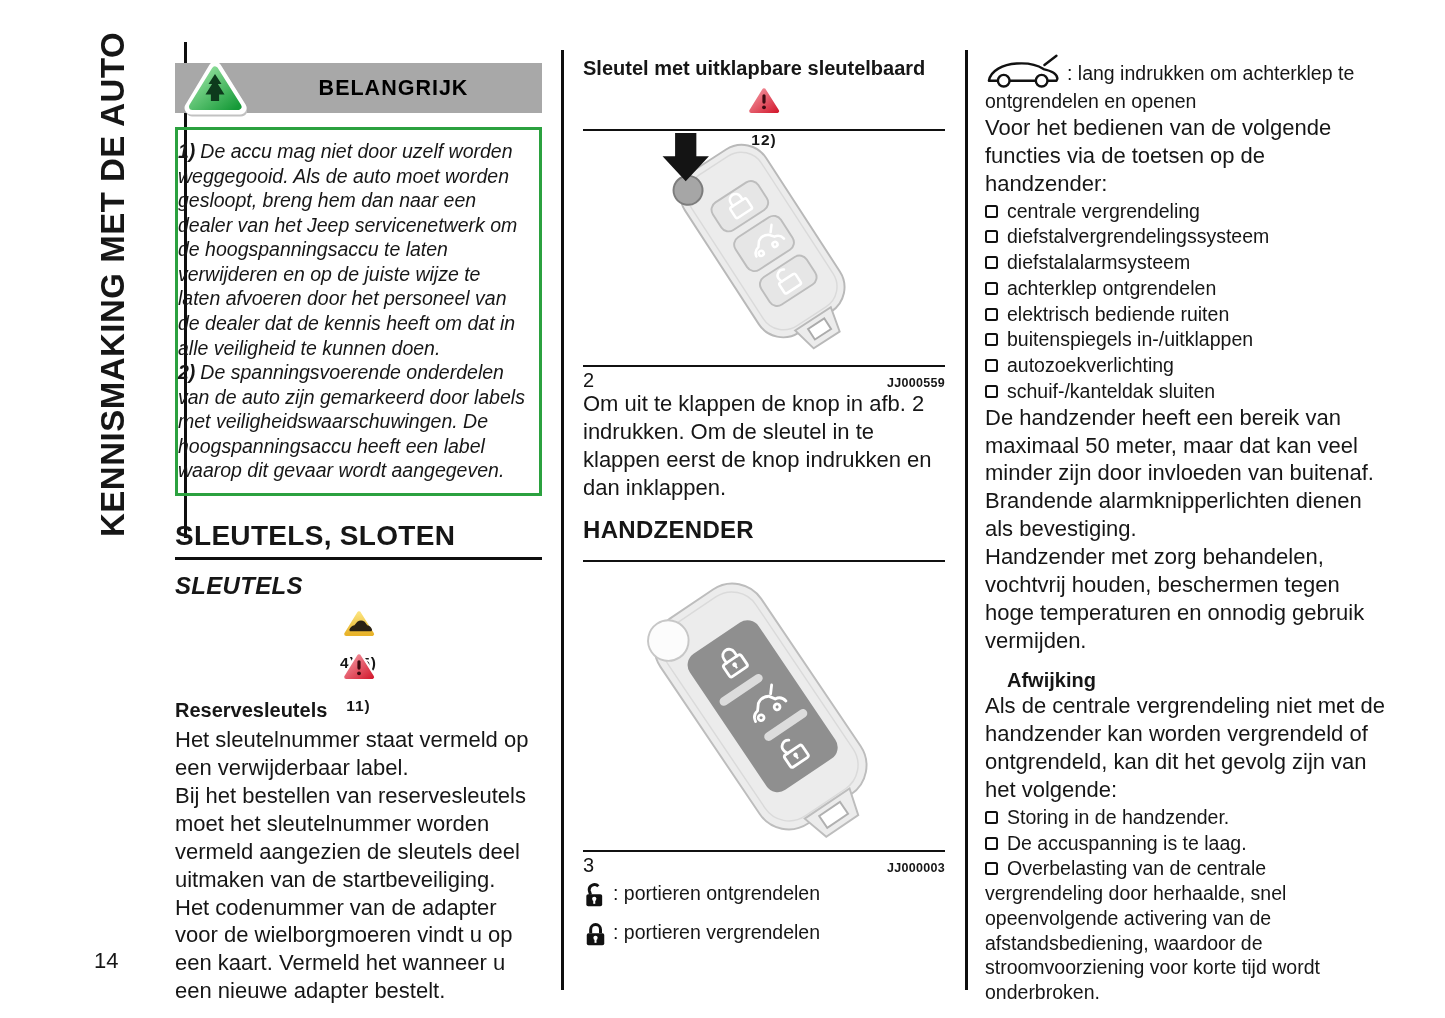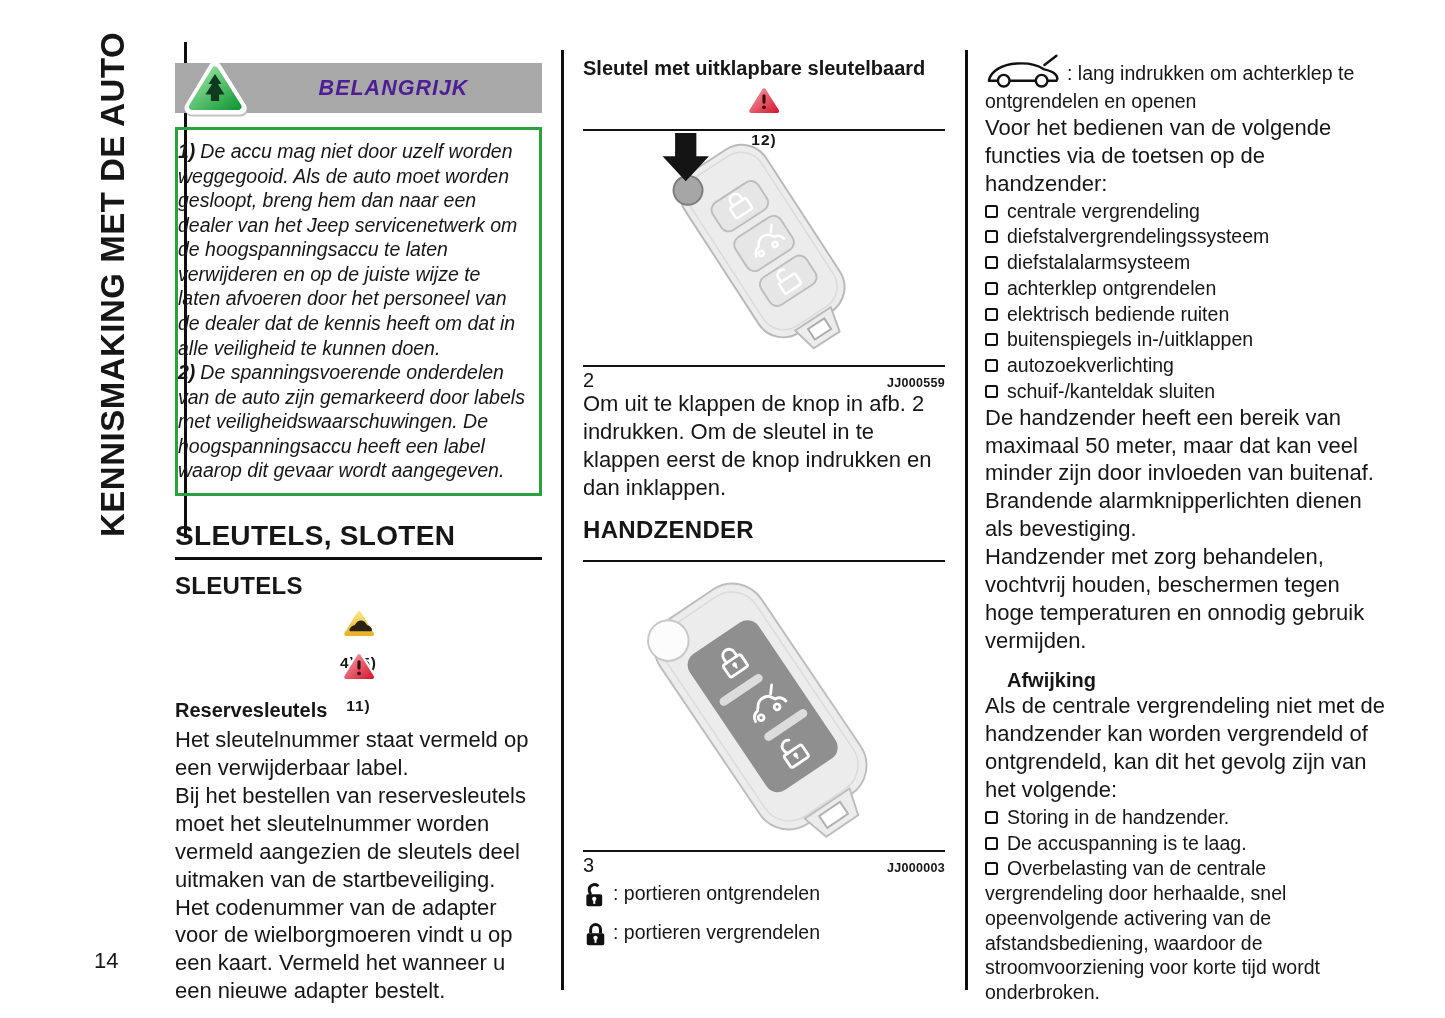--- a/index.html
+++ b/index.html
@@ -25,33 +25,33 @@
   #col-middle { left:583px; width:362px; }
   #col-right  { left:985px; width:400px; top:52px; }
   .col-divider{ position:absolute; top:50px; width:3px; height:940px; background:#0e0e0e; }
   #divider-1{ left:561px; } #divider-2{ left:965px; }
 
   
   .banner{ position:relative; height:50px; background:#a8a8a8; margin-top:8px; }
   .banner-label{
     position:absolute; left:70px; right:0; top:0; height:50px;
     display:flex; align-items:center; justify-content:center;
-    color:#4c1d95; font-size:21.5px; font-weight:700; font-style:italic; letter-spacing:1px;
+    color:#000000; font-size:21.5px; font-weight:700; letter-spacing:1px;
   }
   .banner-icon{ position:absolute; left:8px; top:-5px; }
   .important-box{
     margin-top:14px; border:3px solid #2ba13f; padding:9px 12px 10px 0;
     font-style:italic; font-size:19.5px; line-height:1.26;
   }
   .imp-num{ font-weight:700; margin-right:5px; }
   h1.section-title{
     margin-top:24px; font-size:28px; font-weight:700; letter-spacing:.3px;
     border-bottom:3px solid #0e0e0e; padding-bottom:5px;
   }
-  h2.sub-title{ margin-top:12px; font-size:24px; font-weight:700; letter-spacing:.3px; }
+  h2.sub-title{ margin-top:12px; font-size:24px; font-weight:700; letter-spacing:.3px;font-style:italic; }
   .warn-row{ display:flex; align-items:center; gap:10px; margin-top:7px; height:36px;flex-direction:column; }
   .warn-label{ font-size:15.5px; font-weight:700; letter-spacing:1px; }
   h3.block-title{ margin-top:13px; font-size:20px; font-weight:700; }
   .body-par{ font-size:22px; line-height:1.27; }
   .body-group{ margin-top:4px; }
 
   
   h3.fig-heading{ font-size:20px; font-weight:700; margin-top:2px; }
   .hrule{ border:none; border-top:2.5px solid #111; margin:0; }
   .fig-frame{ text-align:center; }

